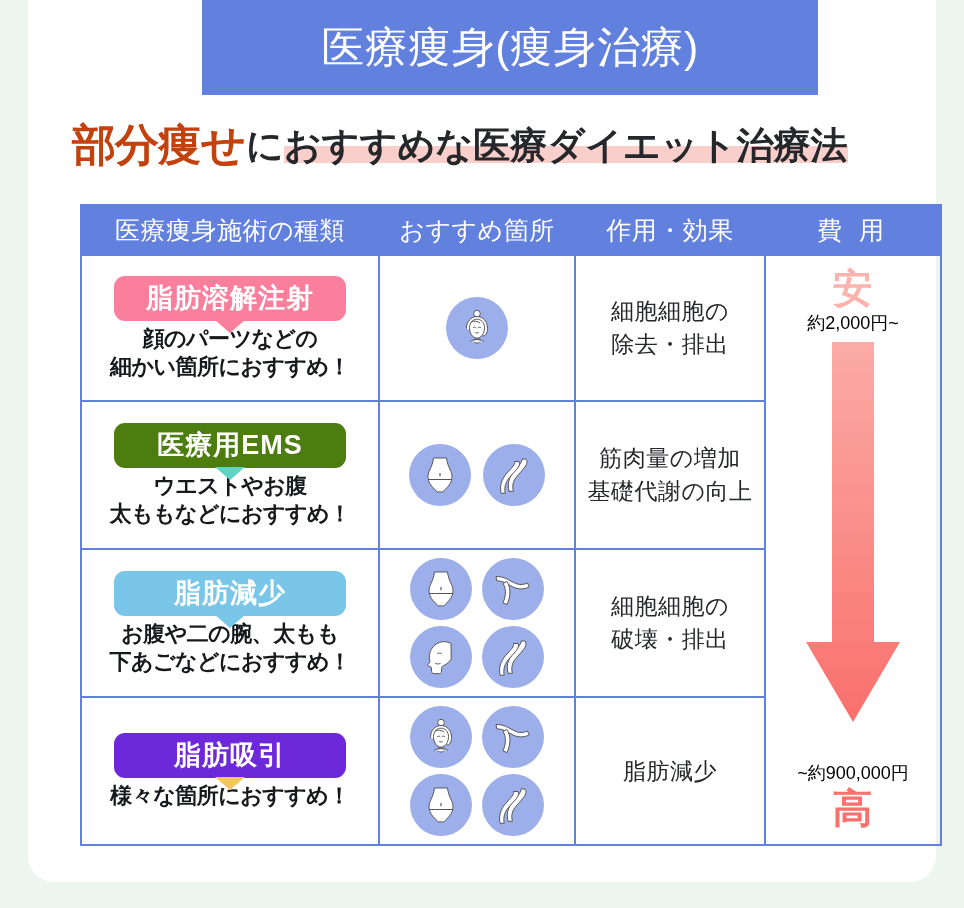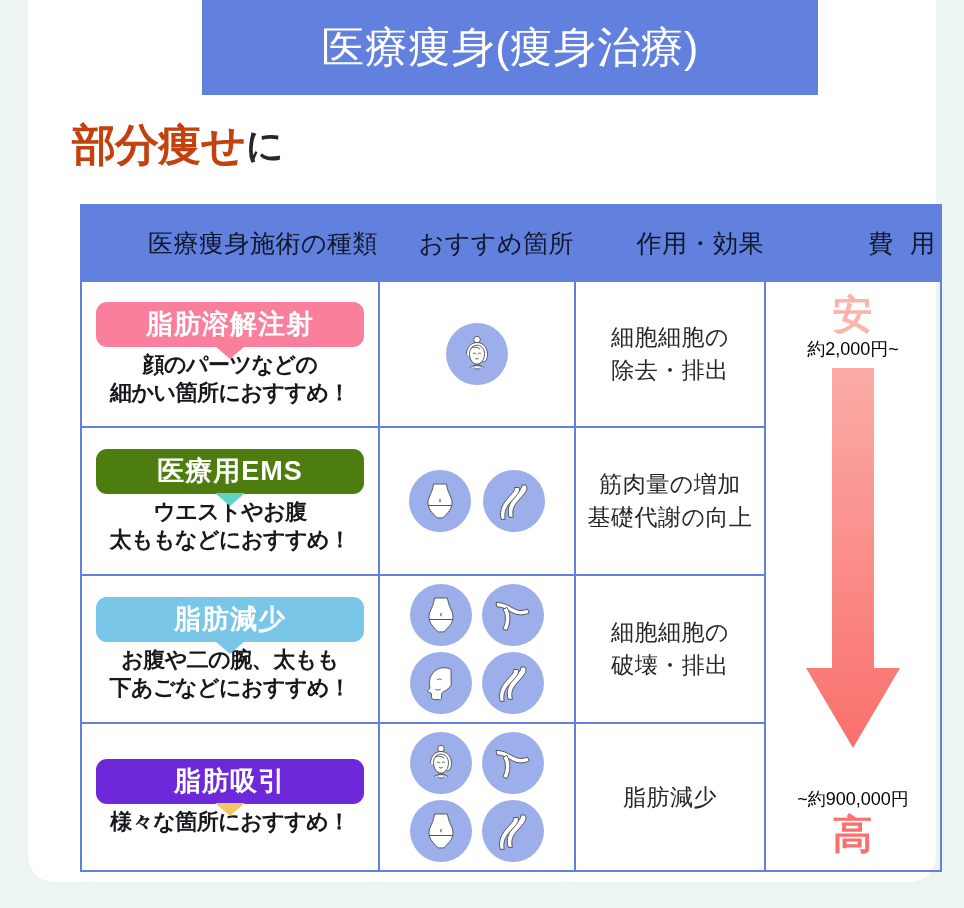--- a/index.html
+++ b/index.html
@@ -108,46 +108,46 @@
     box-sizing: border-box;
   }
   .col-type  { width: 298px; }
   .col-area  { width: 196px; }
   .col-eff   { width: 190px; }
   .col-cost  { width: 176px; }
 
   
   .tbl thead th {
     background: #6280de;
-    color: #0f172a;
+    color: #ffffff;
     font-size: 25px;
     font-weight: 400;
-    height: 76px;
-    text-align: right;
+    height: 50px;
+    text-align: center;
     letter-spacing: 0.5px;
     white-space: nowrap;
   }
   .tbl thead th.col-cost { letter-spacing: 5px; margin-top: 24px; }
 
   
   .cell-type  { height: 146px; text-align: center; padding: 6px 10px; }
   .cell-area  { text-align: center; padding: 6px 4px; }
   .cell-eff   { text-align: center; padding: 6px 6px; }
 
   .r1 .cell-type, .r1 .cell-area, .r1 .cell-eff { height: 146px; }
   .r2 .cell-type, .r2 .cell-area, .r2 .cell-eff { height: 148px; }
   .r3 .cell-type, .r3 .cell-area, .r3 .cell-eff { height: 148px; }
   .r4 .cell-type, .r4 .cell-area, .r4 .cell-eff { height: 148px; }
 
   
   .badge-wrap {
     position: relative;
     display: block;
     margin: 0 auto 4px auto;
-    width: 268px;
+    width: 232px;
   }
   .badge {
     position: relative;
     display: block;
     width: 100%;
     height: 45px;
     line-height: 45px;
     border-radius: 11px;
     color: #ffffff;
     font-size: 27px;
@@ -273,20 +273,21 @@
 
 <div class="card">
 
   <div class="title-banner">
     <span class="title-text">医療痩身(痩身治療)</span>
   </div>
 
   <div class="subtitle">
     <span class="accent">部分痩せ</span>
       <span class="plain-a">に</span>
+      <span class="hl-wrap"><span class="hl-band"></span><span class="plain-b">おすすめな医療ダイエット治療法</span></span>
   </div>
 
   <table class="tbl">
     <colgroup>
       <col class="col-type">
         <col class="col-area">
         <col class="col-eff">
         <col class="col-cost">
     </colgroup>
     <thead>

